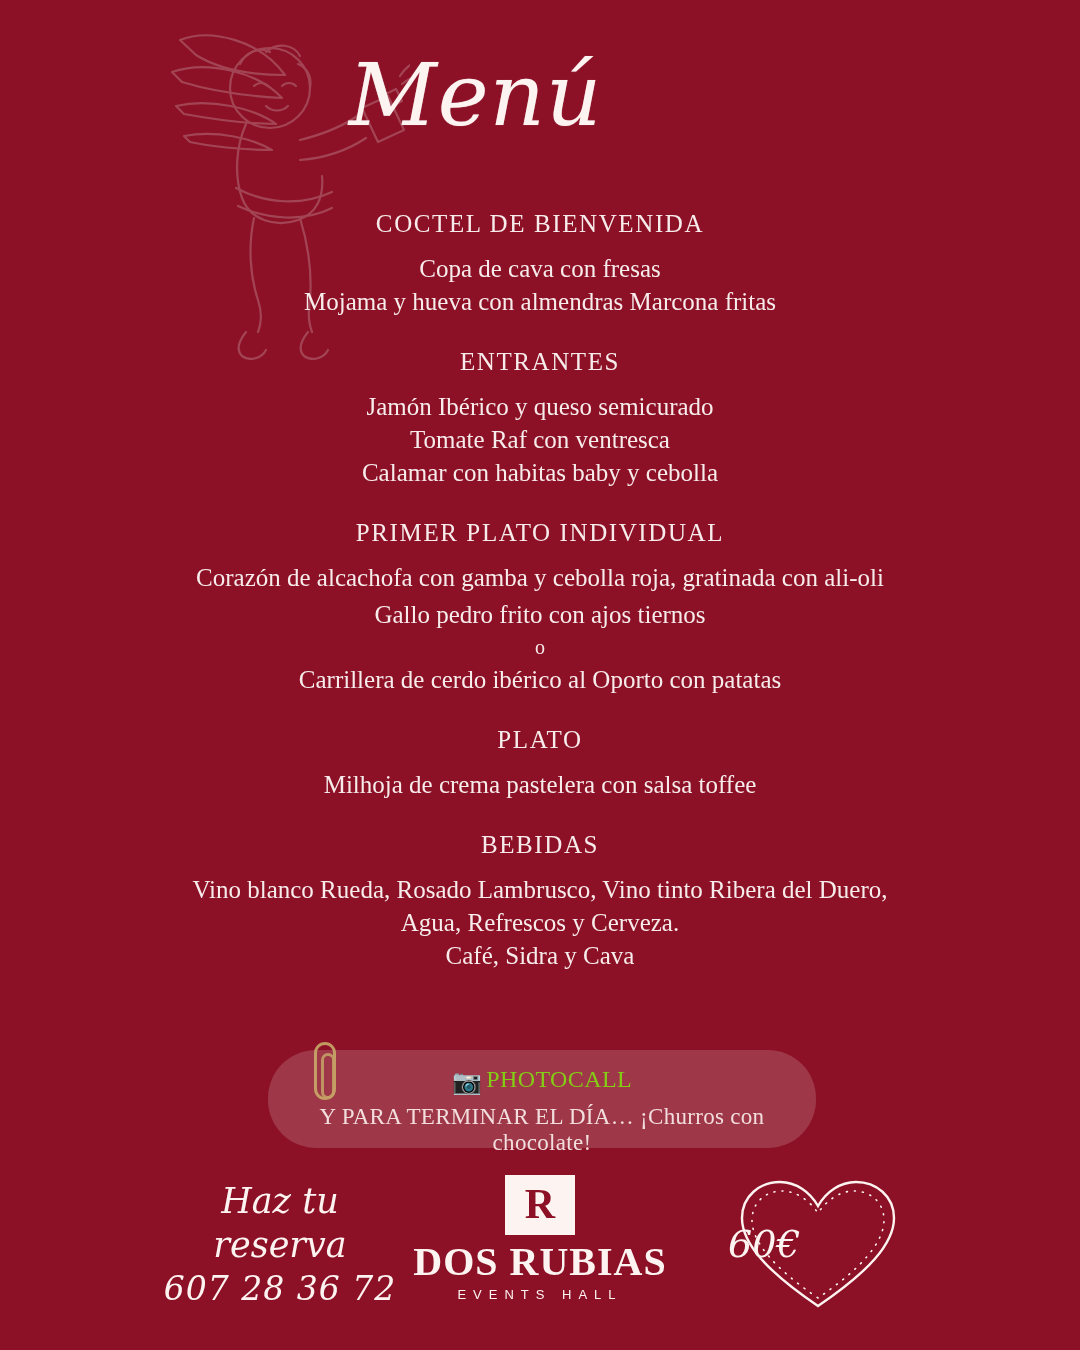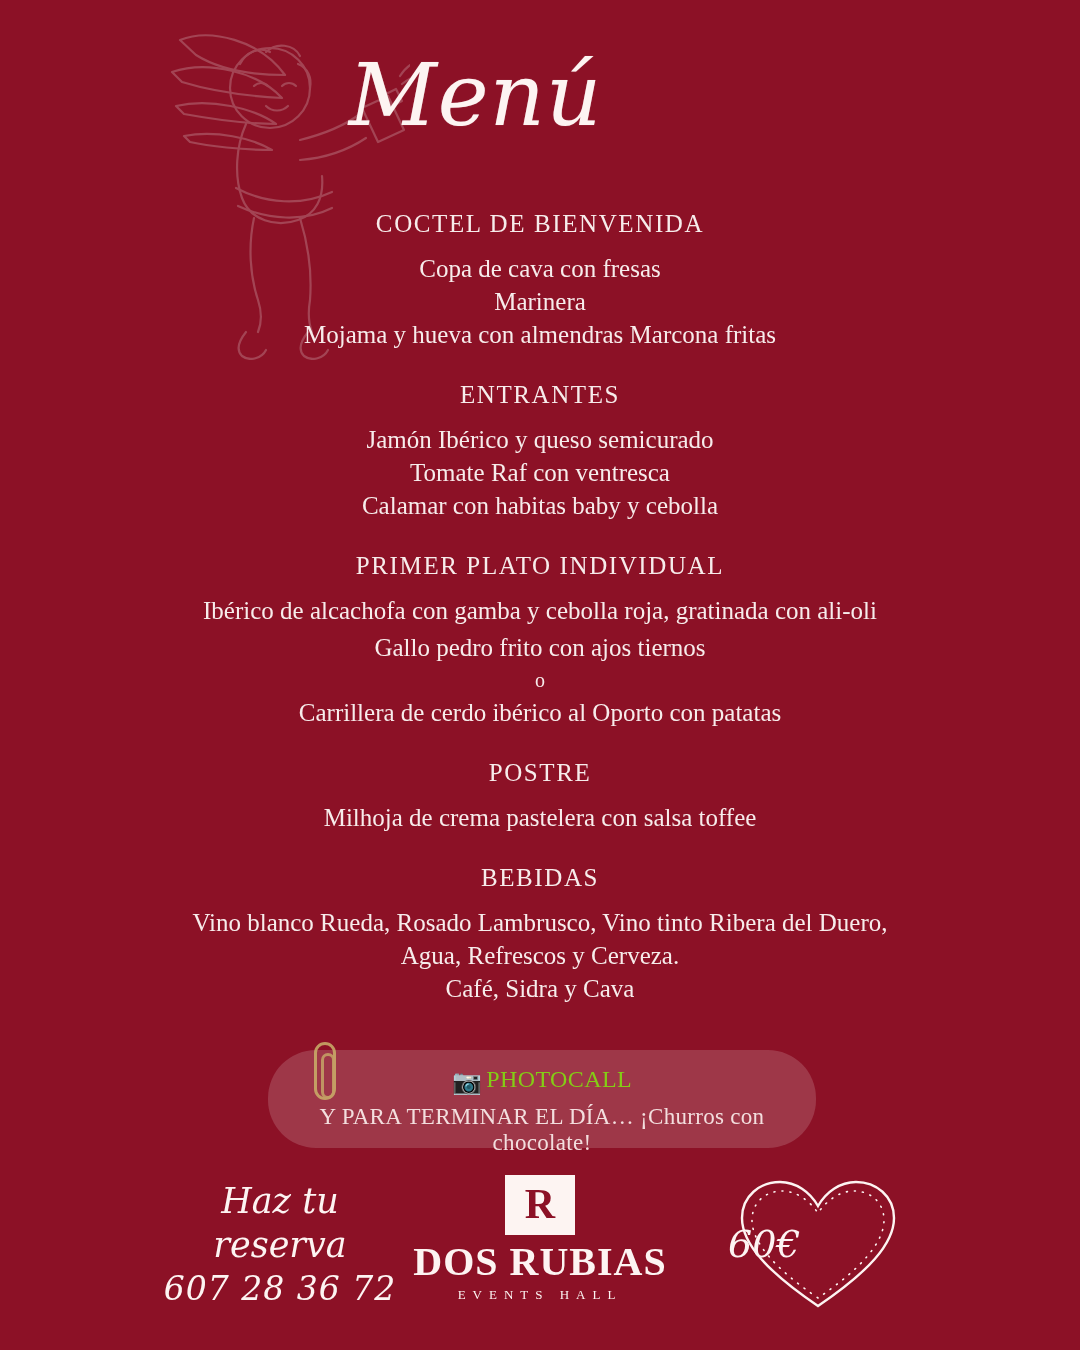--- a/index.html
+++ b/index.html
@@ -166,21 +166,21 @@
   }
   .logo-name {
     font-family: "Liberation Serif", serif;
     font-size: 40px;
     font-weight: 700;
     letter-spacing: 1px;
     color: #fdf4f2;
     line-height: 1.05;
   }
   .logo-sub {
-    font-family: Liberation Serif, serif;
+    font-family: Liberation Sans, sans-serif;
     font-size: 13px;
     letter-spacing: 7px;
     color: #fdf4f2;
     margin-top: 4px;
   }
 
   .price {
     position: absolute;
     left: 728px;
     top: 1168px;
@@ -241,44 +241,43 @@
 
 <div class="title-wrap">
   <div class="title">Menú</div>
 </div>
 
 <div class="menu">
 
   <div class="section">
     <div class="section-head">COCTEL DE BIENVENIDA</div>
     <p class="dish">Copa de cava con fresas</p>
-    <p class="dish">Marinera</p>
     <p class="dish">Mojama y hueva con almendras Marcona fritas</p>
   </div>
 
   <div class="section">
     <div class="section-head">ENTRANTES</div>
     <p class="dish">Jamón Ibérico y queso semicurado</p>
     <p class="dish">Tomate Raf con ventresca</p>
     <p class="dish">Calamar con habitas baby y cebolla</p>
   </div>
 
   <div class="section">
     <div class="section-head">PRIMER PLATO INDIVIDUAL</div>
-    <p class="dish">Ibérico de alcachofa con gamba y cebolla roja, gratinada con ali-oli</p>
+    <p class="dish">Corazón de alcachofa con gamba y cebolla roja, gratinada con ali-oli</p>
   </div>
 
   <div class="section">
     <p class="dish">Gallo pedro frito con ajos tiernos</p>
     <p class="dish small-or">o</p>
     <p class="dish">Carrillera de cerdo ibérico al Oporto con patatas</p>
   </div>
 
   <div class="section">
-    <div class="section-head">POSTRE</div>
+    <div class="section-head">PLATO</div>
     <p class="dish">Milhoja de crema pastelera con salsa toffee</p>
   </div>
 
   <div class="section">
     <div class="section-head">BEBIDAS</div>
     <p class="dish">Vino blanco Rueda, Rosado Lambrusco, Vino tinto Ribera del Duero,</p>
     <p class="dish">Agua, Refrescos y Cerveza.</p>
     <p class="dish">Café, Sidra y Cava</p>
   </div>
 

